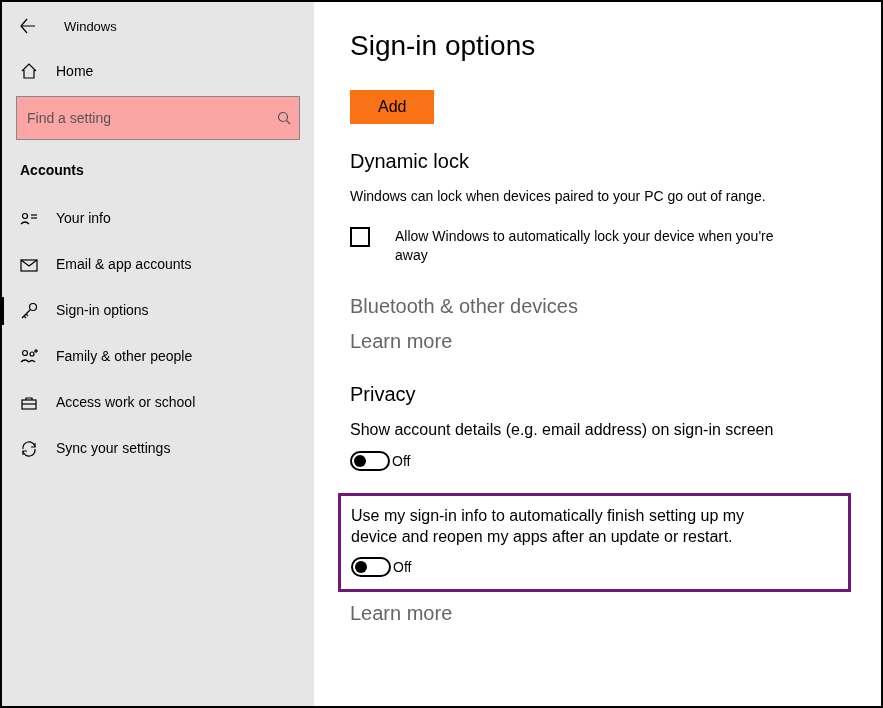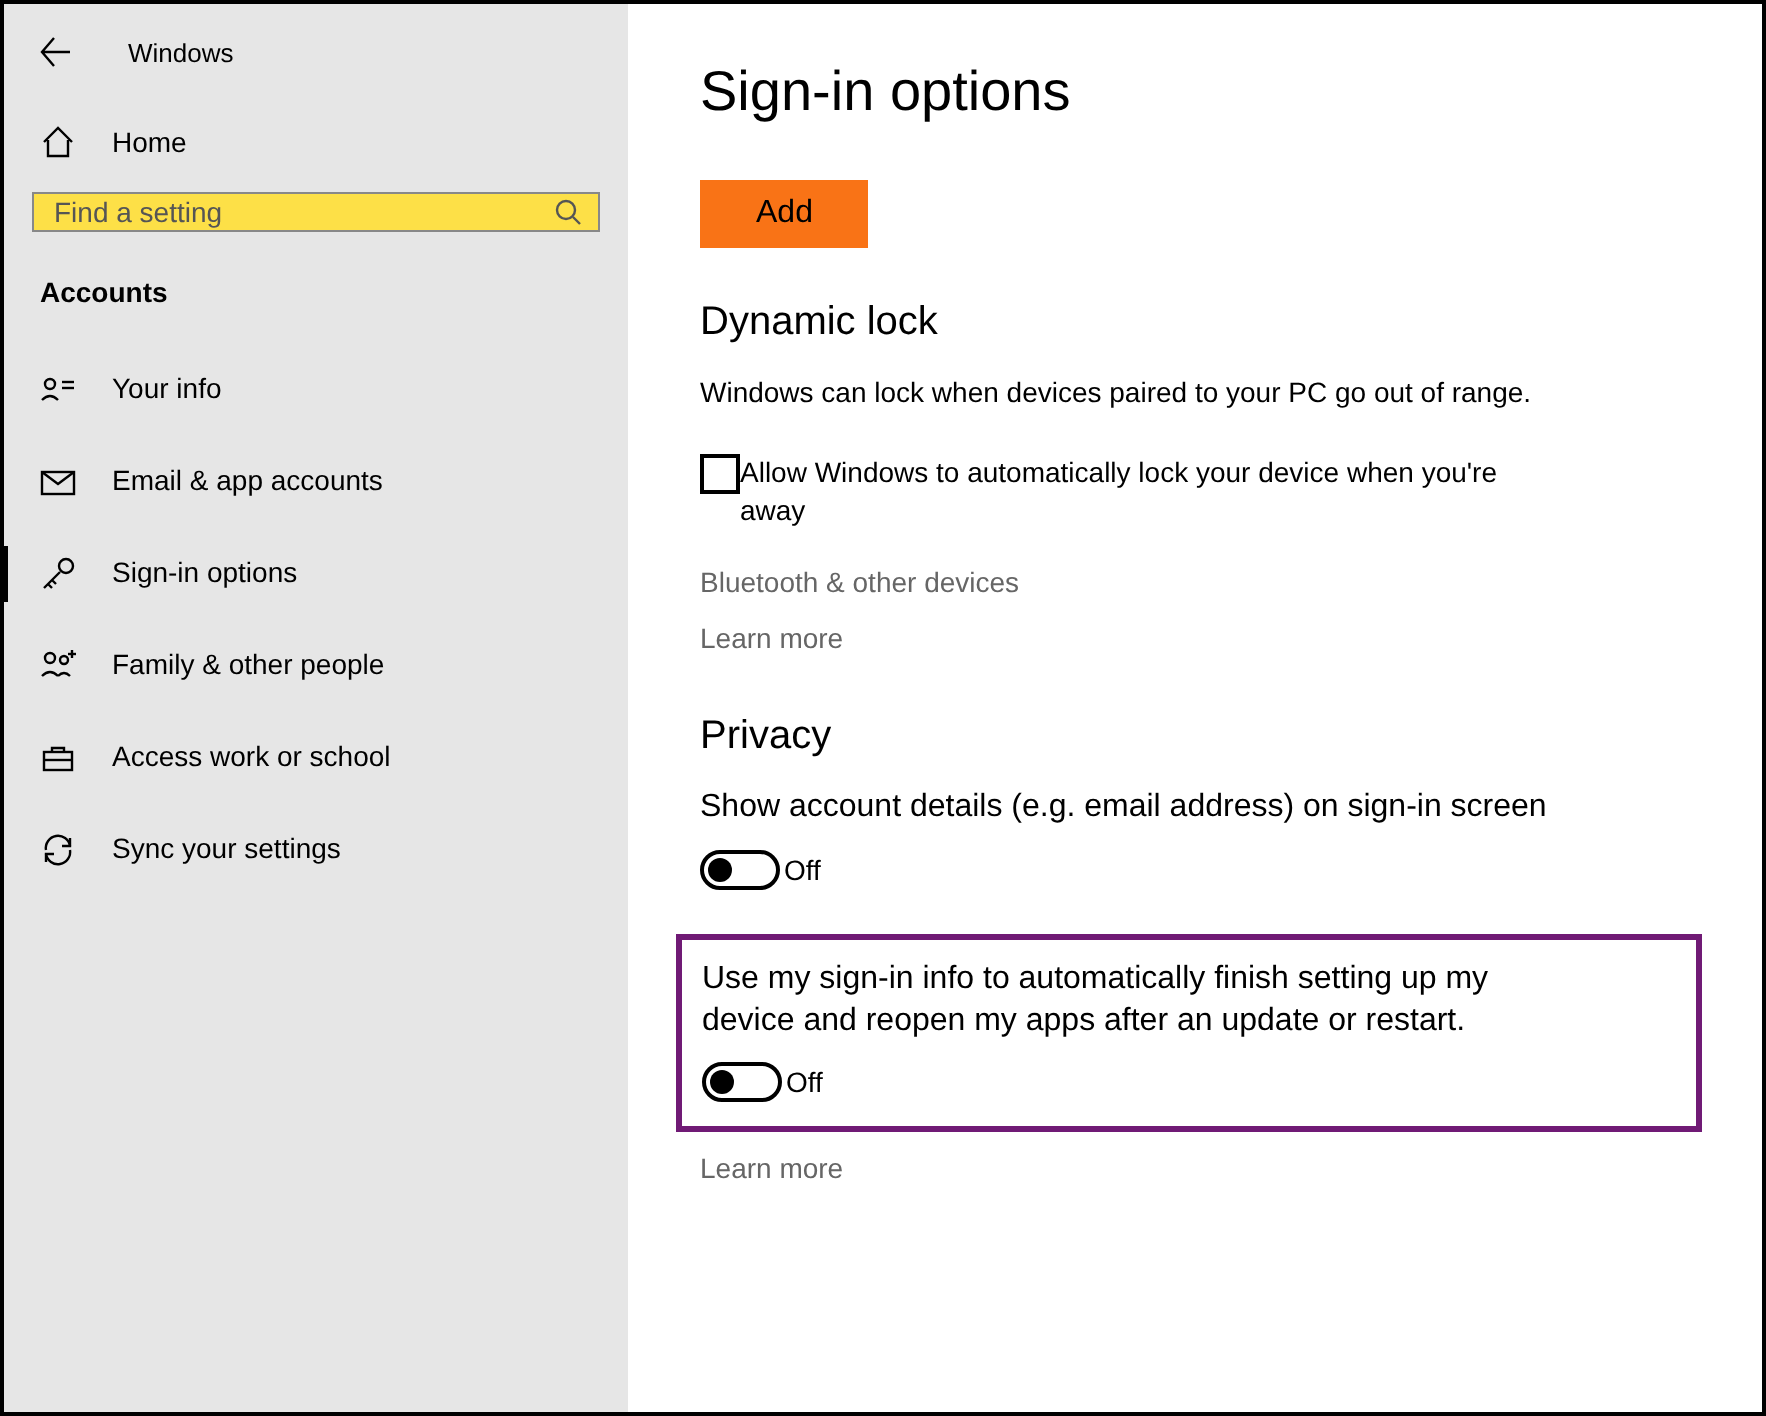--- a/index.html
+++ b/index.html
@@ -35,22 +35,22 @@
       align-items: center;
       padding: 10px 18px;
       gap: 18px;
       cursor: pointer;
     }
     .home-icon { width: 18px; height: 18px; }
     .search-wrap { padding: 6px 14px 10px 14px; }
     .search-box {
       position: relative;
       border: 1px solid #888;
-      background: #fde047;
-      height: 20px;
+      background: #fca5a5;
+      height: 44px;
       display: flex;
       align-items: center;
     }
     .search-input {
       border: none;
       background: transparent;
       outline: none;
       width: 100%;
       padding: 6px 28px 6px 10px;
       font-size: 14px;
@@ -99,25 +99,25 @@
       background: #f97316;
       border: none;
       padding: 8px 28px;
       font-size: 16px;
       font-family: inherit;
       cursor: pointer;
       margin-bottom: 26px;
     }
     .sub-heading { font-size: 20px; font-weight: 400; margin-bottom: 14px; }
     .body-text { font-size: 14px; margin-bottom: 22px; color: #000; line-height: 1.3; }
-    .checkbox-row { display: flex; align-items: flex-start; gap: 0; margin-bottom: 18px; max-width: 430px; }
+    .checkbox-row { display: flex; align-items: flex-start; gap: 25px; margin-bottom: 30px; max-width: 430px; }
     .checkbox {
       width: 20px; height: 20px; border: 2px solid #000; flex-shrink: 0; cursor: pointer; background: #fff;
     }
-    .link-text { font-size: 14px; color: #666; margin-bottom: 12px; cursor: pointer; }
+    .link-text { font-size: 20px; color: #666; margin-bottom: 12px; cursor: pointer; }
     .link-text.learn { margin-bottom: 30px; }
     .toggle-row { display: flex; align-items: center; gap: 2px; margin-bottom: 22px; }
     .toggle {
       width: 40px; height: 20px; border: 2px solid #000; border-radius: 10px; position: relative; cursor: pointer; background: #fff;
     }
     .toggle-knob {
       position: absolute; left: 2px; top: 2px; width: 12px; height: 12px; background: #000; border-radius: 50%;
     }
     .toggle-label { font-size: 14px; }
     .highlight-box {

